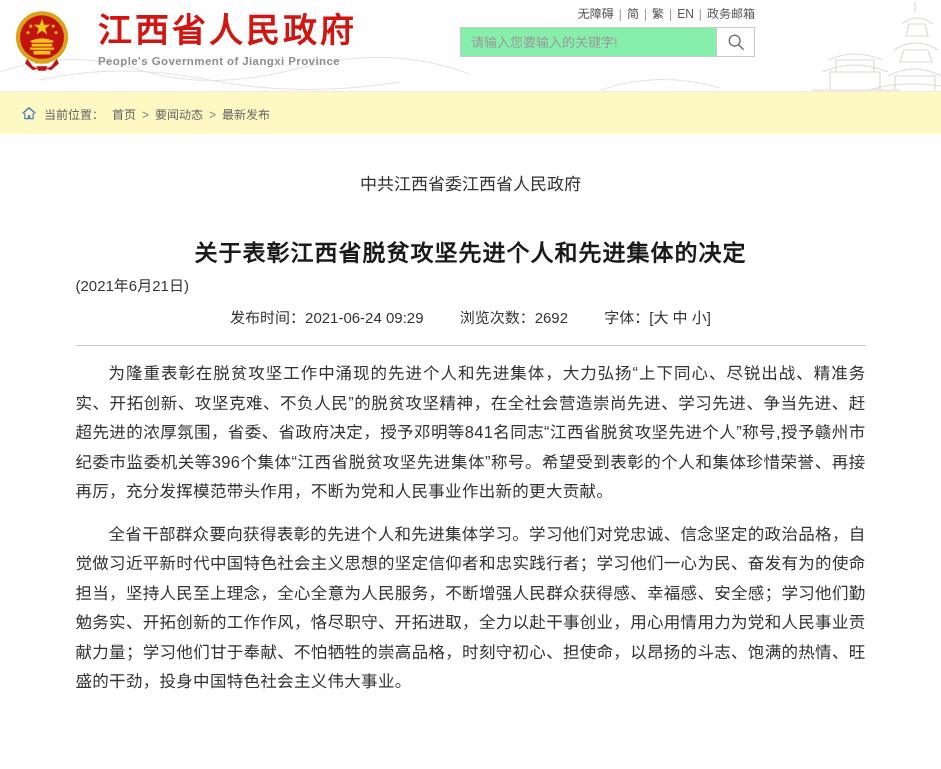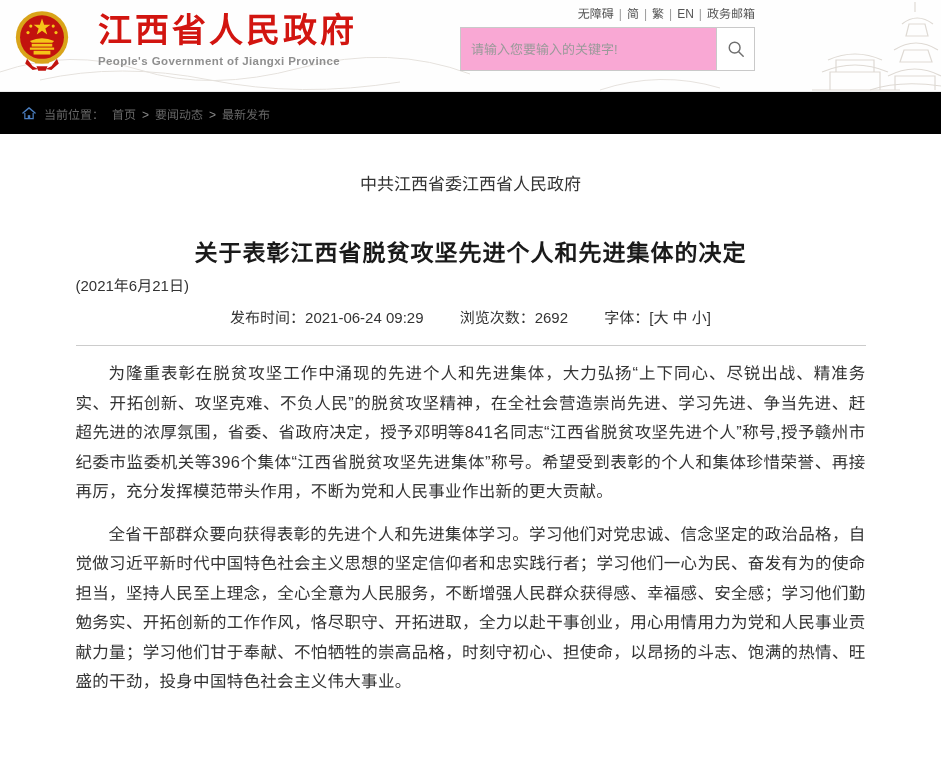--- a/index.html
+++ b/index.html
@@ -56,22 +56,22 @@
     right: 186px;
     font-size: 12px;
     color: #555;
     white-space: nowrap;
   }
   .top-links .top-link { color: #555; cursor: pointer; }
   .top-links .sep { color: #999; margin: 0 5px; }
   .search-bar {
     position: absolute;
     left: 460px; top: 27px;
-    width: 295px; height: 44px;
-    background: #f9a8d4;
+    width: 295px; height: 30px;
+    background: #86efac;
     border: 1px solid #c9c9c9;
     display: flex;
     align-items: stretch;
   }
   .search-input {
     flex: 1;
     border: none;
     outline: none;
     padding: 0 10px;
     font-size: 13px;
@@ -91,21 +91,21 @@
     cursor: pointer;
   }
 
   
   .breadcrumb {
     display: flex;
     align-items: center;
     padding: 13px 0 12px 22px;
     font-size: 12px;
     color: #666;
-    background: #000000;
+    background: #fef9c3;
   }
   .breadcrumb .home-ico { margin-right: 8px; display: inline-flex; }
   .breadcrumb .crumb { color: #666; cursor: pointer; }
   .breadcrumb .sep { margin: 0 6px; color: #888; }
   .breadcrumb-label { margin-right: 8px; }
 
   
   .article { width: 790px; margin: 0 auto; }
   .issuer {
     text-align: center;

